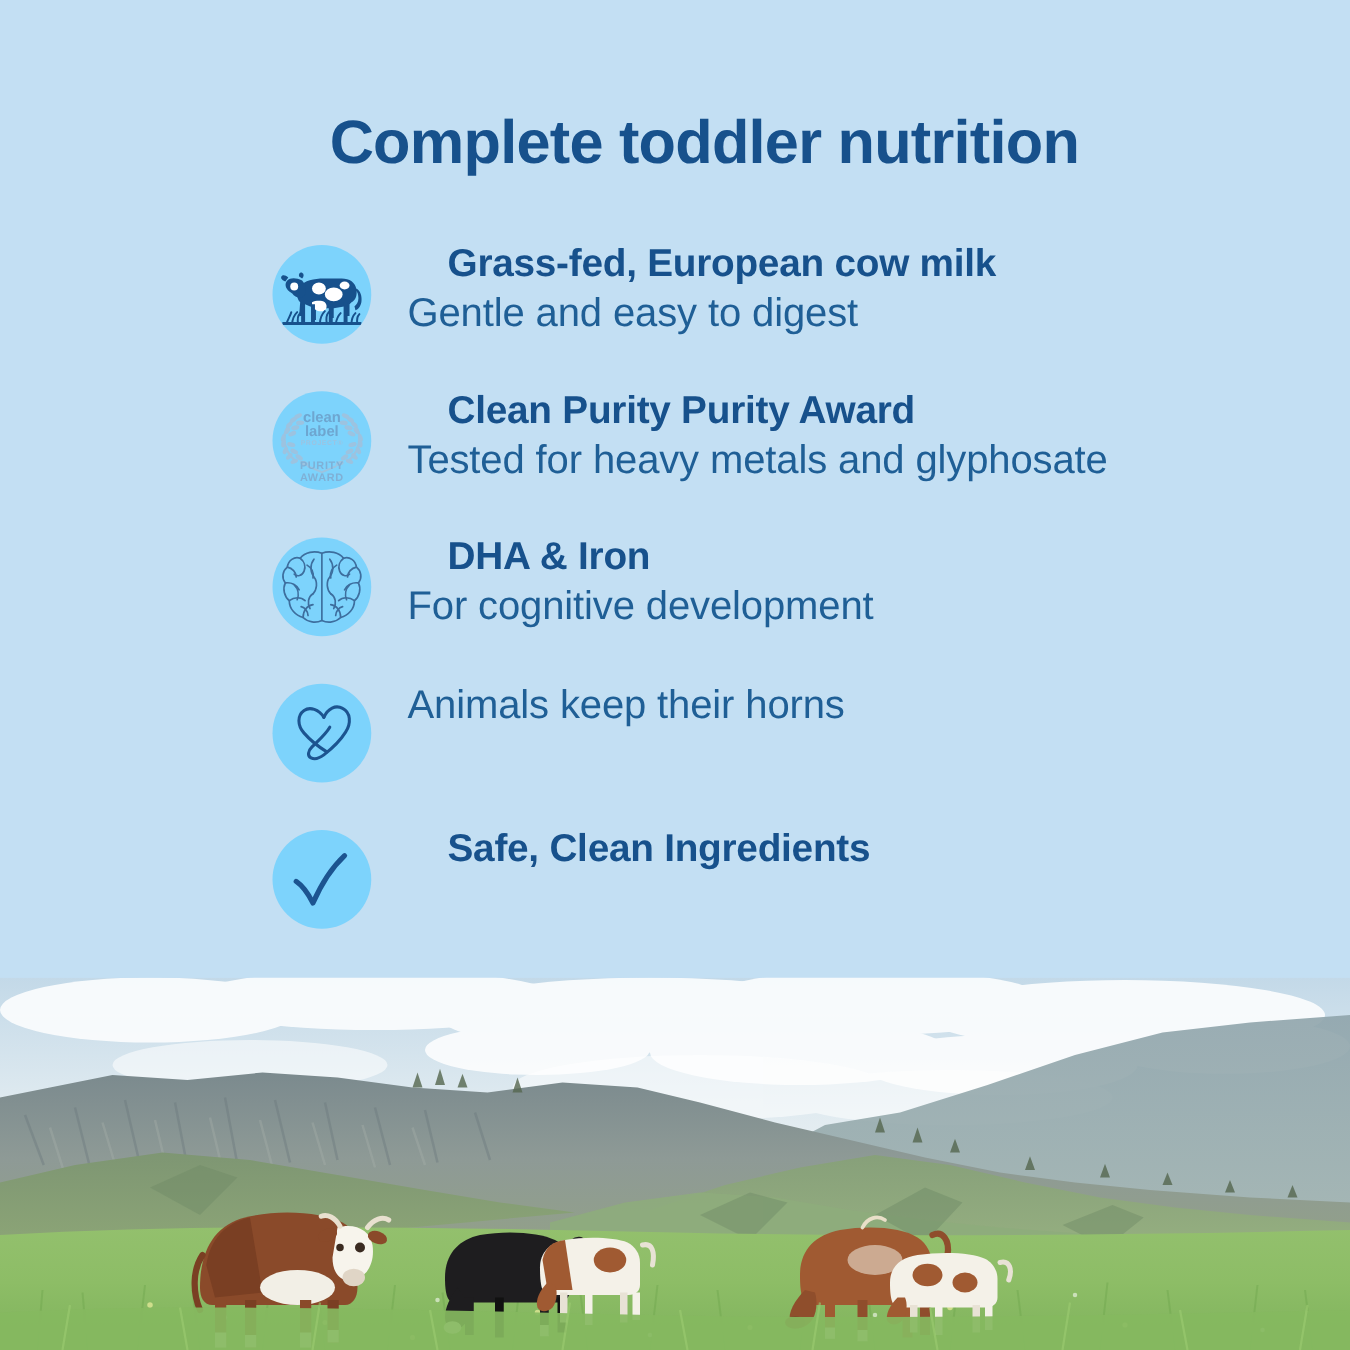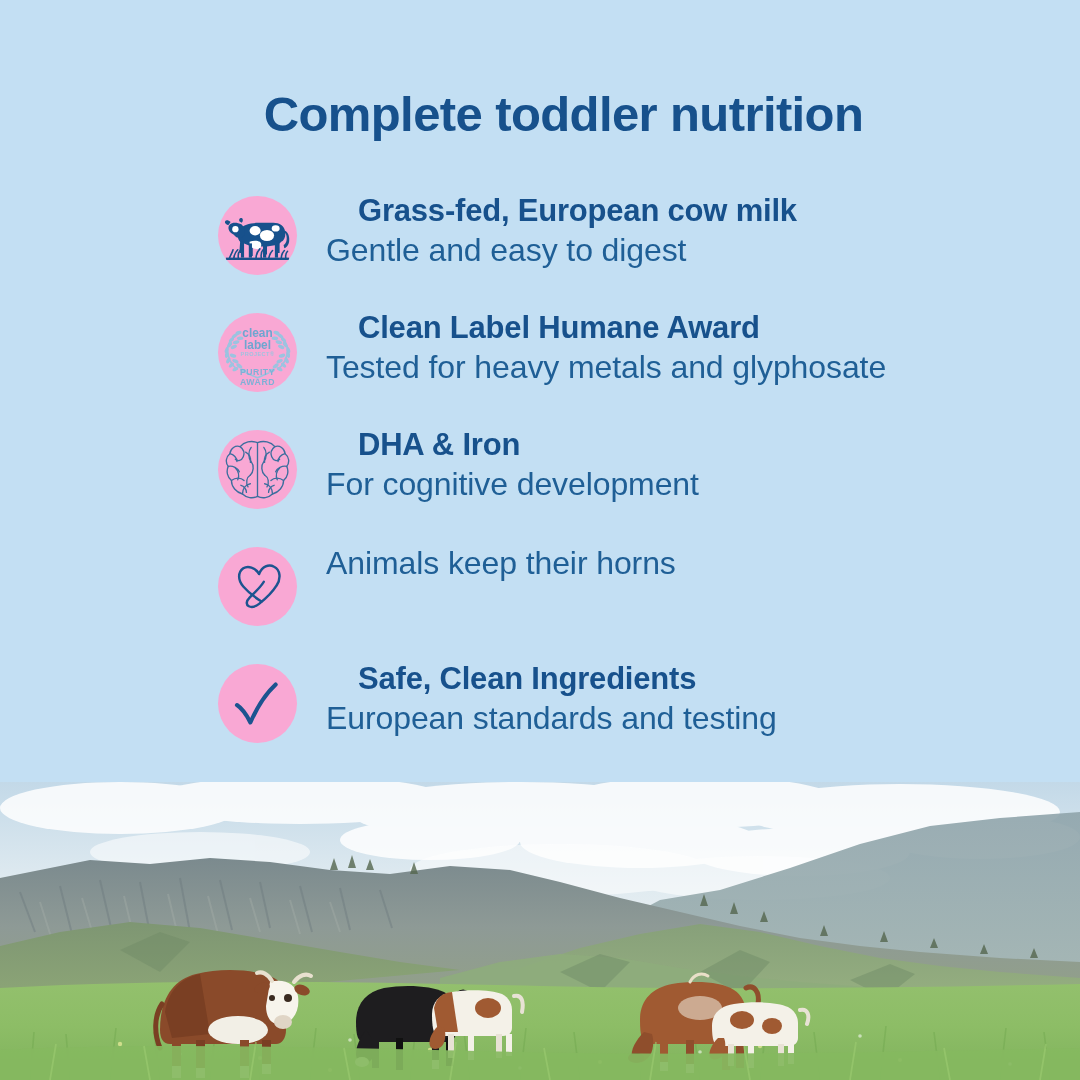--- a/index.html
+++ b/index.html
@@ -36,21 +36,21 @@
   }
   .feature-row {
     position:relative;
     height:117px;
   }
   .feature-icon-wrap {
     position:absolute;
     left:0; top:0;
     width:79px; height:79px;
     border-radius:50%;
-    background:#f9a8d4;
+    background:#7dd3fc;
     display:flex;
     align-items:center;
     justify-content:flex-start;
     overflow:hidden;
   }
   .feature-icon-wrap svg { display:block; }
   .feature-text {
     position:absolute;
     left:108px; top:-4px;
     width:690px;
@@ -194,21 +194,21 @@
           </g>
 
           <text x="50" y="31" text-anchor="middle" font-family="Liberation Sans, sans-serif" font-size="15" font-weight="bold" fill="#6ea6d0">clean</text>
           <text x="50" y="45" text-anchor="middle" font-family="Liberation Sans, sans-serif" font-size="15" font-weight="bold" fill="#6ea6d0">label</text>
           <text x="50" y="54" text-anchor="middle" font-family="Liberation Sans, sans-serif" font-size="7" font-weight="bold" letter-spacing="0.6" fill="#9cc3e0">PROJECT®</text>
           <text x="50" y="79" text-anchor="middle" font-family="Liberation Sans, sans-serif" font-size="11" font-weight="bold" letter-spacing="0.7" fill="#7fb0d6">PURITY</text>
           <text x="50" y="91" text-anchor="middle" font-family="Liberation Sans, sans-serif" font-size="11" font-weight="bold" letter-spacing="0.7" fill="#7fb0d6">AWARD</text>
         </svg>
       </span>
       <div class="feature-text">
-        <div class="feature-title">Clean Label Humane Award</div>
+        <div class="feature-title">Clean Purity Purity Award</div>
         <div class="feature-sub">Tested for heavy metals and glyphosate</div>
       </div>
     </div>
 
     <div class="feature-row">
       <span class="feature-icon-wrap">
         <svg viewBox="0 0 100 100" width="79" height="79" aria-hidden="true">
           <g fill="none" stroke="#3d6e9e" stroke-width="1.7" stroke-linecap="round" stroke-linejoin="round">
 
             <path d="M50 16
@@ -279,21 +279,20 @@
     </div>
 
     <div class="feature-row">
       <span class="feature-icon-wrap">
         <svg viewBox="0 0 100 100" width="79" height="79" aria-hidden="true">
           <path d="M24 52 C30 56 36 64 41 74 C48 58 58 40 73 26" fill="none" stroke="#1c5490" stroke-width="5.2" stroke-linecap="round" stroke-linejoin="round"></path>
         </svg>
       </span>
       <div class="feature-text">
         <div class="feature-title">Safe, Clean Ingredients</div>
-        <div class="feature-sub">European standards and testing</div>
       </div>
     </div>
 
   </div>
 
   <div id="farm-photo">
     <svg viewBox="0 0 1080 298" preserveAspectRatio="none" aria-hidden="true">
       <defs>
         <linearGradient id="skyGrad" x1="0" y1="0" x2="0" y2="1">
           <ellipse></ellipse>

